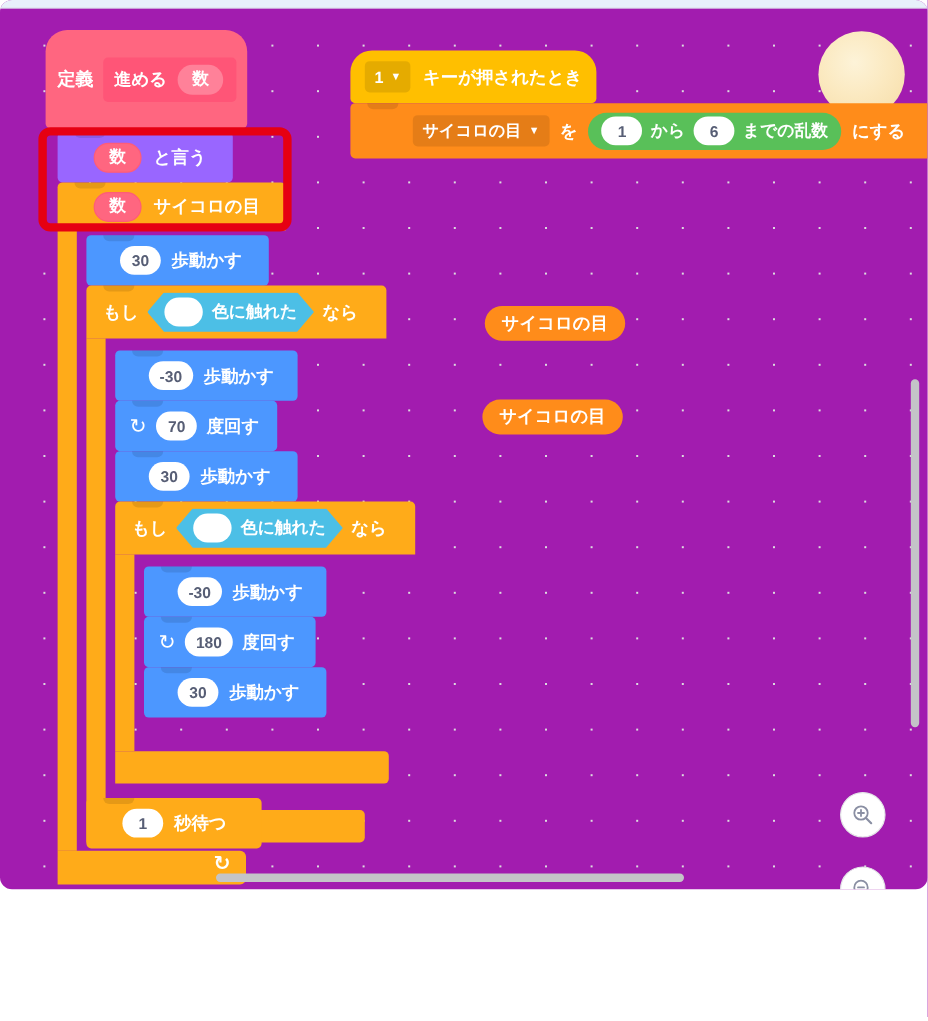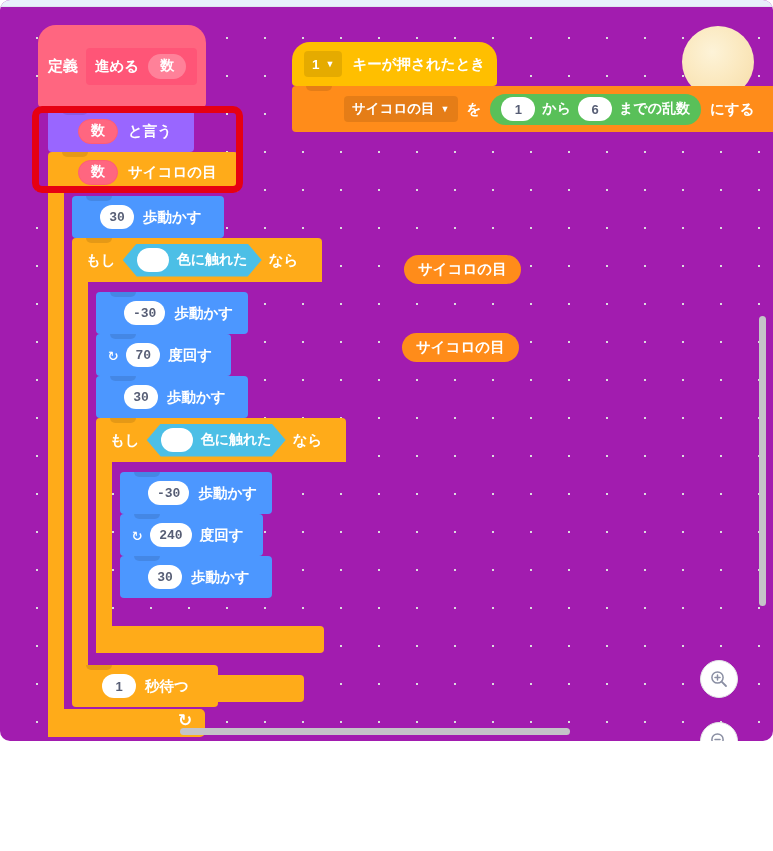--- a/index.html
+++ b/index.html
@@ -52,21 +52,21 @@
   }
   .notch-top::before {
     content: "";
     position: absolute; left: 14px; top: 0;
     width: 26px; height: 5px;
     background: rgba(0,0,0,0.10);
     border-radius: 0 0 6px 6px;
   }
 
   
-  .c-motion  { background: #4c97ff; font-family: Liberation Mono, monospace; }
+  .c-motion  { background: #4c97ff; }
   .c-looks   { background: #9966ff; }
   .c-control { background: #ffab19; }
   .c-events  { background: #ffbf00; }
   .c-data    { background: #ff8c1a; }
   .c-custom  { background: #ff6680; }
 
   
   .oval {
     background: #fff;
     color: #575e75;
@@ -311,21 +311,21 @@
       <div class="c-bottom" style="left:0; top:208px; width:228px; height:27px;"></div>
     </div>
 
     <div class="blk c-motion notch-top" style="left:120px; top:472px; width:152px; height:42px; padding-left:28px; gap:9px;">
       <span class="oval">-30</span>
       <span>歩動かす</span>
     </div>
 
     <div class="blk c-motion notch-top" style="left:120px; top:514px; width:143px; height:42px; padding-left:12px; gap:8px;">
       <span class="turn-icon">↻</span>
-      <span class="oval">240</span>
+      <span class="oval">180</span>
       <span>度回す</span>
     </div>
 
     <div class="blk c-motion notch-top" style="left:120px; top:556px; width:152px; height:42px; padding-left:28px; gap:9px;">
       <span class="oval">30</span>
       <span>歩動かす</span>
     </div>
 
     <div class="blk c-control notch-top" style="left:72px; top:665px; width:146px; height:42px; padding-left:30px; gap:9px;">
       <span class="oval">1</span>

